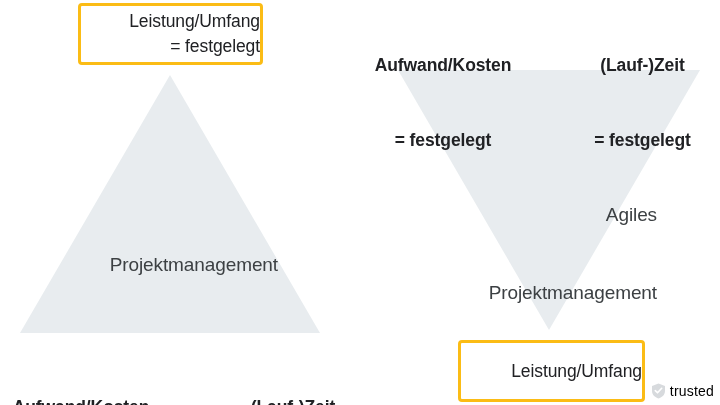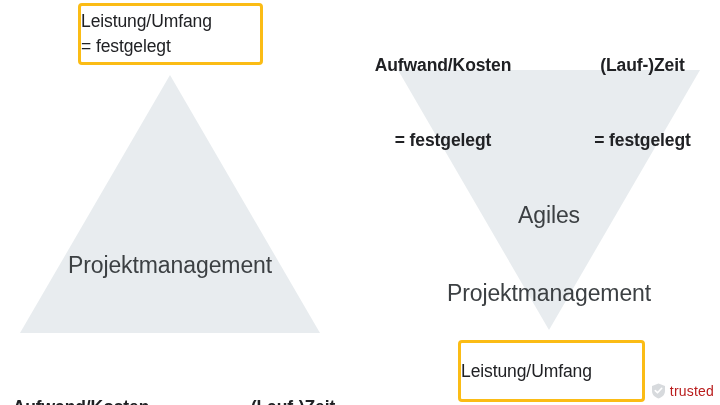--- a/index.html
+++ b/index.html
@@ -47,59 +47,59 @@
 
   
   .hl-box {
     position: absolute;
     box-sizing: border-box;
     border: 3px solid #FBBC15;
     border-radius: 4px;
     background: #ffffff;
     display: flex;
     flex-direction: column;
-    align-items: flex-start;
+    align-items: flex-end;
     justify-content: center;
   }
   .hl-box .l1,
   .hl-box .l2 {
     display: block;
     font-size: 17.5px;
     line-height: 25px;
     color: #202124;
     white-space: pre;
     text-align: center;
     letter-spacing: -0.1px;
   }
 
   
   .tri-caption {
     position: absolute;
-    text-align: center;
-    font-size: 23px;
+    text-align: right;
+    font-size: 19px;
     line-height: 26px;
     color: #3c4043;
     white-space: pre;
     letter-spacing: -0.1px;
   }
   .tri-caption .l1, .tri-caption .l2 { display: block; }
 
   
   #watermark {
     position: absolute;
     right: 6px;
     bottom: 6px;
     display: flex;
     align-items: center;
     gap: 4px;
     opacity: 1;
   }
   #watermark .wm-text {
     font-size: 14px;
-    color: #b91c1c;
+    color: #000000;
     letter-spacing: 0.2px;
   }
   #watermark svg { display: block; }
 </style>
 </head>
 <body>
 
 <div id="canvas">
 
   <svg class="tri-layer" viewBox="0 0 720 405">

